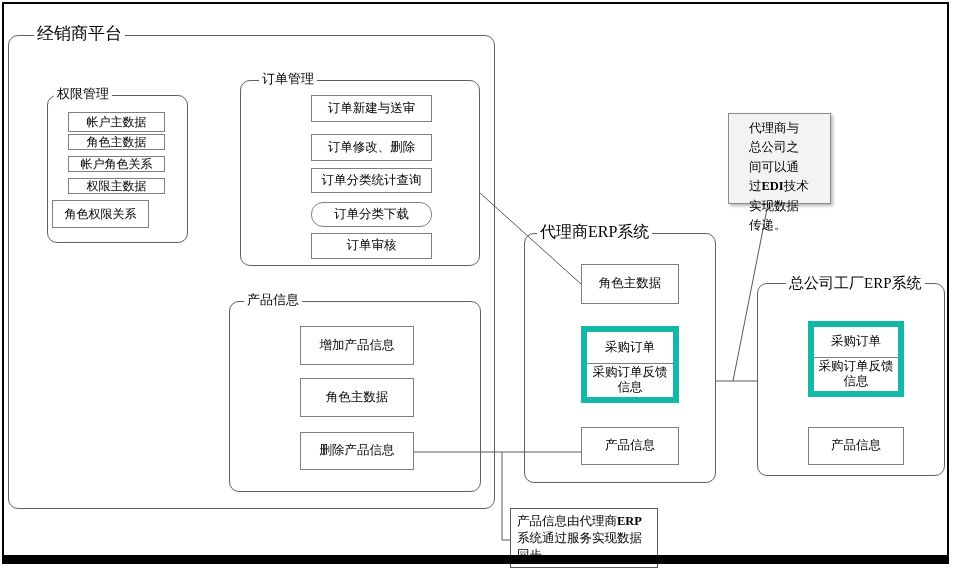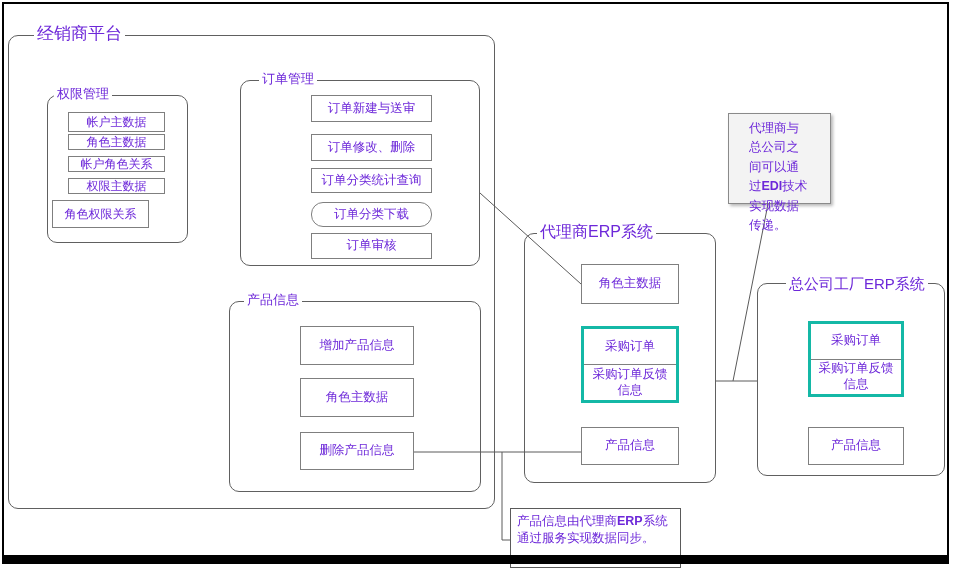--- a/index.html
+++ b/index.html
@@ -1,18 +1,18 @@
 <!DOCTYPE html>
 <html><head>
 <meta charset="utf-8">
 <style>
   html,body{margin:0;padding:0;background:#fff;}
   .canvas{
     position:relative;width:954px;height:568px;background:#ffffff;overflow:hidden;
-    font-family:Liberation Sans, sans-serif;color:#6d28d9;
+    font-family:Liberation Serif, serif;color:#000000;
   }
   .page-frame{
     position:absolute;left:2px;top:2px;width:947px;height:562px;
     border:2px solid #000;border-bottom-width:9px;box-sizing:border-box;
     pointer-events:none;z-index:6;
   }
   .grp{
     position:absolute;border:1px solid #606060;border-radius:10px;
     box-sizing:border-box;background:transparent;z-index:1;
   }
@@ -24,38 +24,38 @@
   .lg-lg{font-size:16px;}
   .lg-md{font-size:15px;}
   .lg-sm{font-size:13px;}
   .ibox{
     position:absolute;border:1px solid #7f7f7f;background:#ffffff;
     display:flex;align-items:center;justify-content:center;text-align:center;
     box-sizing:border-box;font-size:12.5px;line-height:1.25;z-index:2;
   }
   .ibox.sm{font-size:12px;}
   .stack{
-    position:absolute;border:3px solid #14b8a6;background:#ffffff;
+    position:absolute;border:6px solid #14b8a6;background:#ffffff;
     display:flex;flex-direction:column;box-sizing:border-box;z-index:2;
   }
   .stack .cell{
     flex:1;display:flex;align-items:center;justify-content:center;text-align:center;
     font-size:12.5px;line-height:1.25;padding:1px 4px;box-sizing:border-box;
   }
   .stack .cell + .cell{border-top:1px solid #7f7f7f;}
   .connectors{position:absolute;left:0;top:0;z-index:3;pointer-events:none;}
   .note-edi{
     position:absolute;left:728px;top:113px;width:103px;height:91px;
     background:#f3f3f3;border:1px solid #8a8a8a;
     box-shadow:2px 2px 3px rgba(0,0,0,0.28);
     font-size:12.5px;line-height:1.55;padding:5px 20px;box-sizing:border-box;
     z-index:4;
   }
   .note-sync{
-    position:absolute;left:510px;top:508px;width:171px;height:60px;
+    position:absolute;left:510px;top:508px;width:148px;height:60px;
     background:#ffffff;border:1px solid #5a5a5a;
     font-size:12.5px;line-height:1.35;padding:4px 6px;box-sizing:border-box;
     z-index:4;
   }
   .b{font-weight:bold;}
 </style>
 </head>
 <body>
 
 <div class="canvas">

